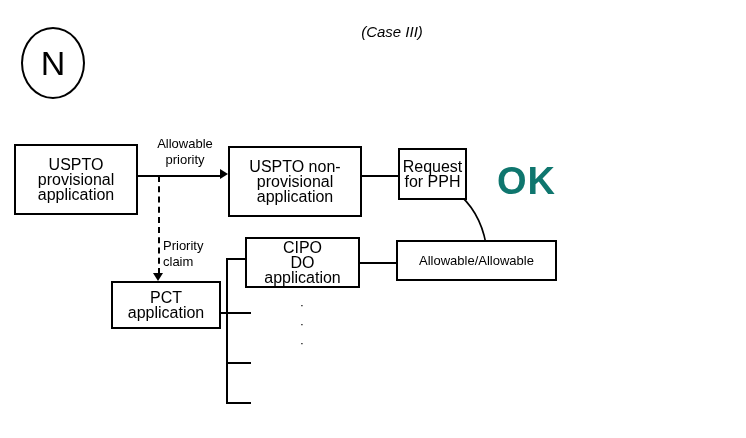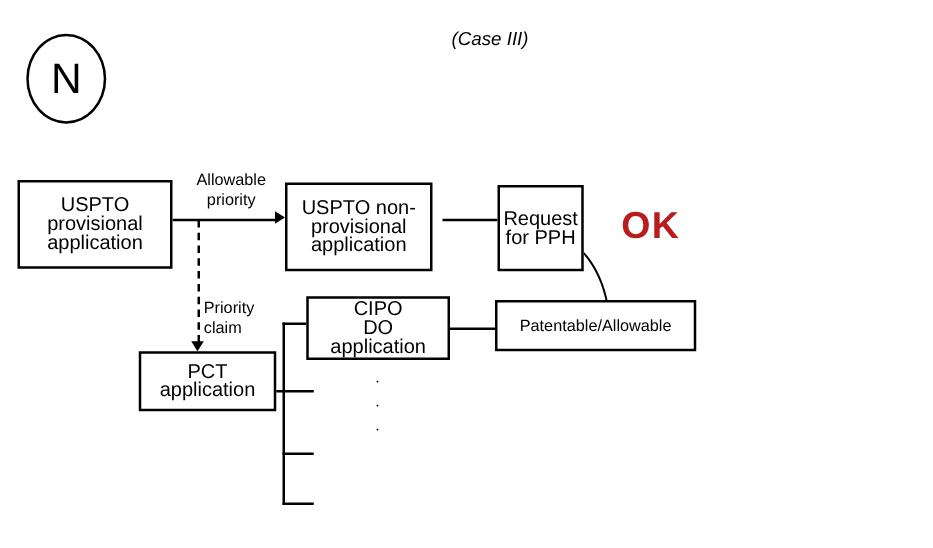--- a/index.html
+++ b/index.html
@@ -42,36 +42,36 @@
     background:#ffffff;
     display:flex;align-items:center;justify-content:center;
     text-align:center;
     font-size:16px;
     line-height:15px;
     z-index:3;
   }
   .box .box-text{display:block;padding:0 4px;}
 
   #box-uspto-provisional{left:14px;top:144px;width:124px;height:71px;}
-  #box-uspto-nonprovisional{left:228px;top:146px;width:118px;height:71px;}
-  #box-request-pph{left:398px;top:148px;width:69px;height:69px;}
+  #box-uspto-nonprovisional{left:228px;top:146px;width:134px;height:71px;}
+  #box-request-pph{left:398px;top:148px;width:69px;height:52px;}
   #box-patentable{left:396px;top:240px;width:161px;height:41px;font-size:13px;}
   #box-cipo{left:245px;top:237px;width:115px;height:51px;text-align:center;}
   #box-pct{left:95px;top:281px;width:110px;height:48px;margin-left:16px;}
 
   
   .flow-label{font-size:13px;line-height:16px;text-align:center;}
   #label-domestic-priority{left:143px;top:136px;width:84px;}
   #label-priority-claim{left:163px;top:238px;width:68px;text-align:left;}
 
   #ok-badge{
     left:497px;top:161px;
-    font-size:30px;line-height:40px;
+    font-size:38px;line-height:40px;
     font-weight:bold;
-    color:#b91c1c;
+    color:#0f766e;
     letter-spacing:1px;
   }
 
   
   .hline{height:0;border-top:2px solid #000;z-index:1;}
   .vline{width:0;border-left:2px solid #000;z-index:1;}
   .vline-dashed{width:0;border-left:2px dashed #000;z-index:1;}
 
   #conn-prov-to-nonprov{left:138px;top:175px;width:84px;}
   #arrowhead-nonprov{
@@ -156,21 +156,21 @@
 
   <div class="abs box" id="box-uspto-nonprovisional">
     <span class="box-text">USPTO non-<br>provisional<br>application</span>
   </div>
 
   <div class="abs box" id="box-request-pph">
     <span class="box-text">Request<br>for PPH</span>
   </div>
 
   <div class="abs box" id="box-patentable">
-    <span class="box-text">Patentable/Allowable</span>
+    <span class="box-text">Allowable/Allowable</span>
   </div>
 
   <div class="abs box" id="box-cipo">
     <span class="box-text">CIPO<br>DO application</span>
   </div>
 
   <div class="abs box" id="box-pct">
     <span class="box-text">PCT<br>application</span>
   </div>
 

